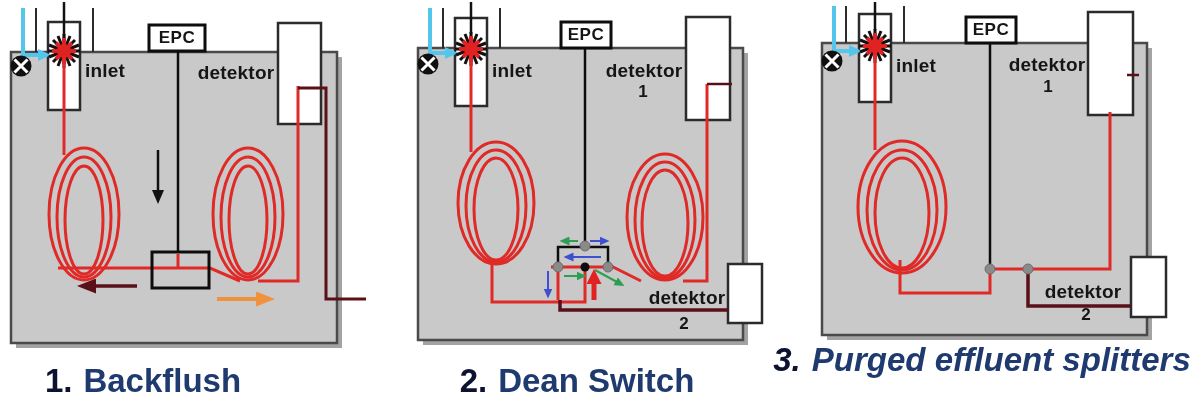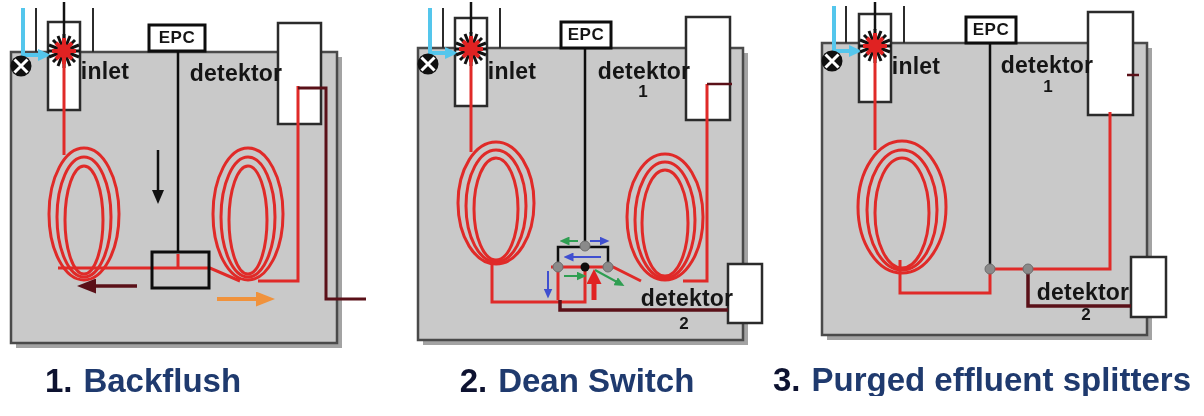--- a/index.html
+++ b/index.html
@@ -8,21 +8,21 @@
     width:1204px;height:396px;
     background:#ffffff;
     font-family:"Liberation Sans", sans-serif;
     overflow:hidden;
   }
   #art{position:absolute;left:0;top:0;}
   .lbl{
     position:absolute;
     transform:translate(-50%,-50%);
     font-weight:bold;
-    font-size:23px;
+    font-size:19px;
     color:#151515;
     white-space:nowrap;
     letter-spacing:0.2px;
   }
   .lbl-num{font-size:17px;}
   .epc-lbl{font-size:17px;letter-spacing:0.5px;}
   .caption{
     position:absolute;
     transform:translate(-50%,-50%);
     font-size:33px;
@@ -215,17 +215,17 @@
   <div class="lbl lbl-num" style="left:1048px;top:87px;">1</div>
   <div class="lbl" style="left:1083px;top:292px;">detektor</div>
   <div class="lbl lbl-num" style="left:1086px;top:315px;">2</div>
 
   <div class="caption" style="left:143px;top:381px;">
     <span class="num">1.</span><span>Backflush</span>
   </div>
   <div class="caption" style="left:577px;top:381px;">
     <span class="num">2.</span><span>Dean Switch</span>
   </div>
-  <div class="caption" style="left:982px;top:380px;">
+  <div class="caption" style="left:982px;top:360px;font-style:italic;">
     <span class="num">3.</span><span>Purged effluent splitters</span>
   </div>
 
 </div>
 
 </body></html>

